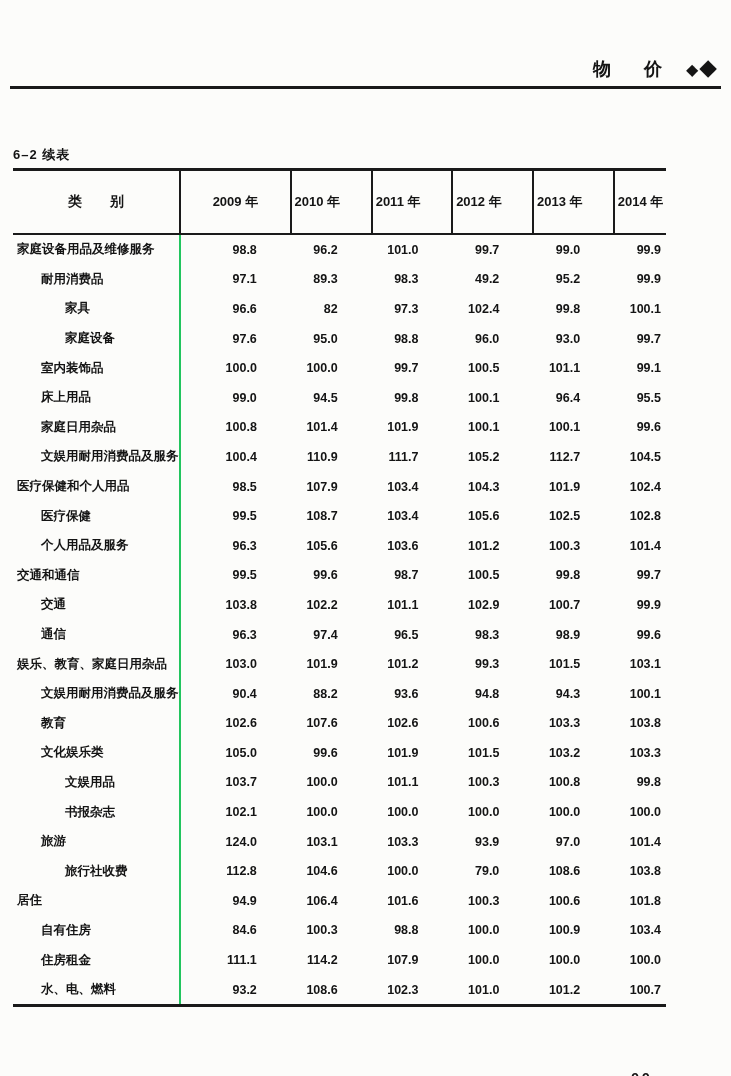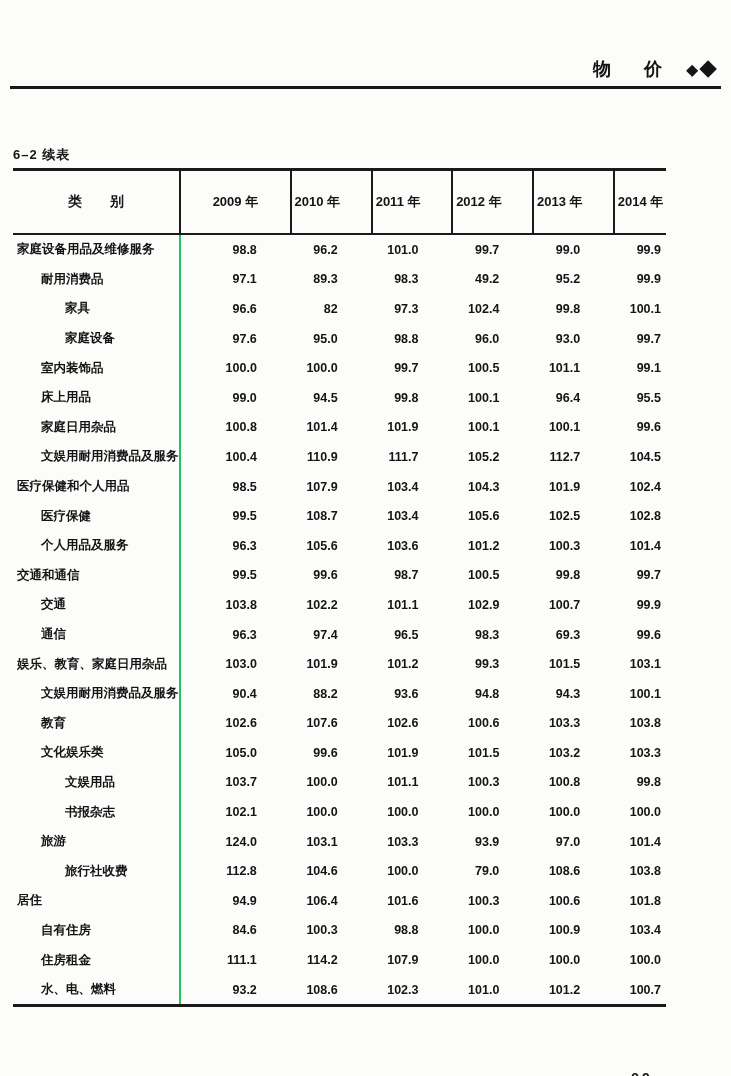--- a/index.html
+++ b/index.html
@@ -227,21 +227,21 @@
         <div class="td-val">102.9</div>
         <div class="td-val">100.7</div>
         <div class="td-val">99.9</div>
       </div>
       <div class="trow">
         <div class="td-cat indent1">通信</div>
         <div class="td-val">96.3</div>
         <div class="td-val">97.4</div>
         <div class="td-val">96.5</div>
         <div class="td-val">98.3</div>
-        <div class="td-val">69.3</div>
+        <div class="td-val">98.9</div>
         <div class="td-val">99.6</div>
       </div>
       <div class="trow">
         <div class="td-cat indent0">娱乐、教育、家庭日用杂品</div>
         <div class="td-val">103.0</div>
         <div class="td-val">101.9</div>
         <div class="td-val">101.2</div>
         <div class="td-val">99.3</div>
         <div class="td-val">101.5</div>
         <div class="td-val">103.1</div>

